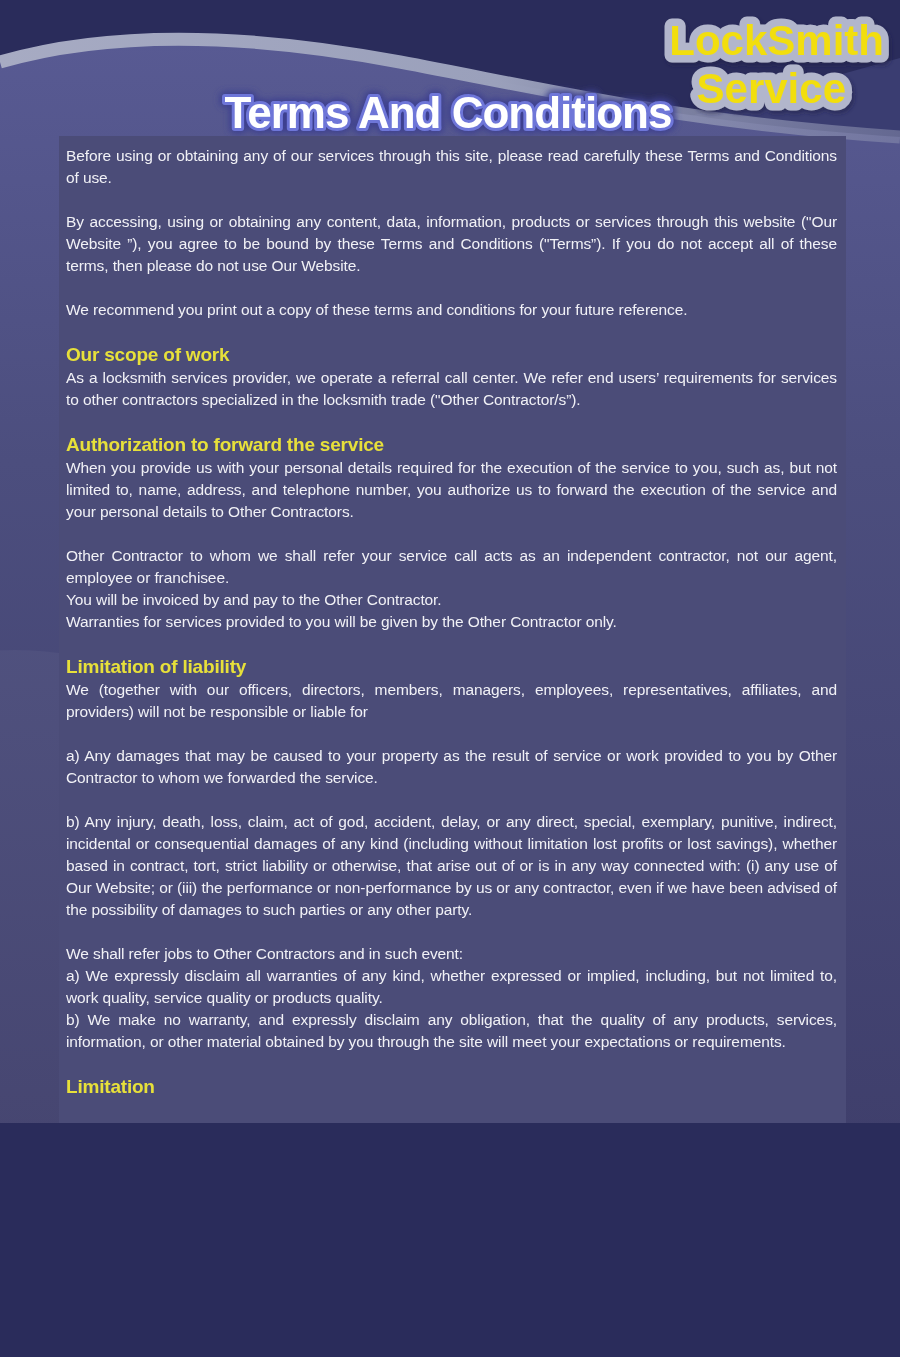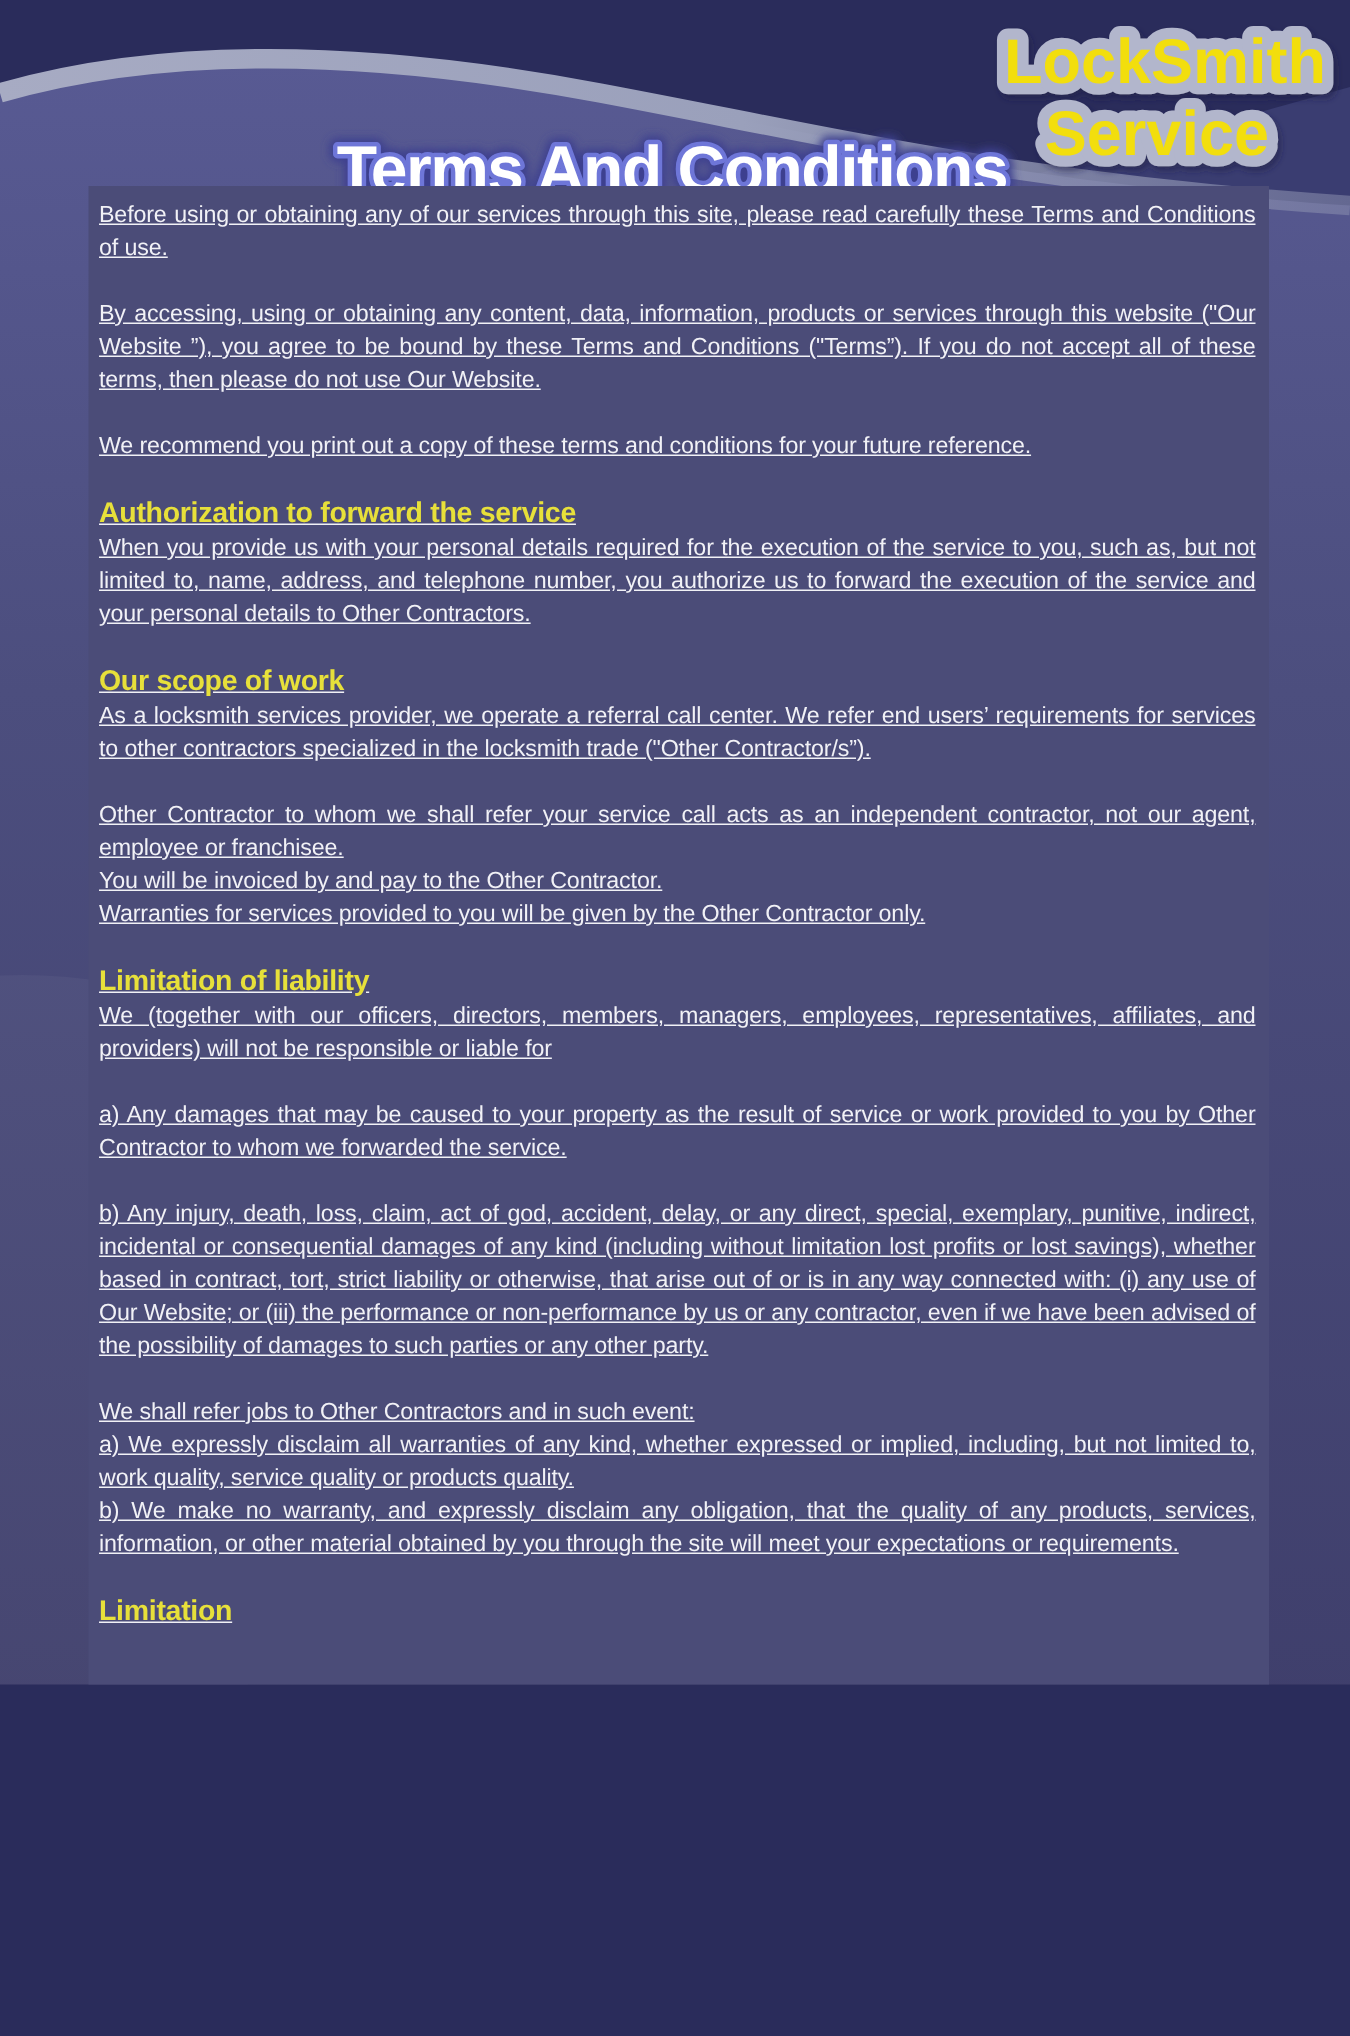--- a/index.html
+++ b/index.html
@@ -31,27 +31,26 @@
   .title-text {
     font-size: 44px;
     letter-spacing: -1px;
   }
   .logo-text1, .logo-text2 {
     font-size: 42px;
     letter-spacing: 0px;
   }
   .content {
     position: absolute;
-    left: 59px; top: 124px;
+    left: 59px; top: 136px;
     width: 787px; height: 1221px;
     background: #4b4c78;
     box-sizing: border-box;
     padding: 9px 9px 0 7px;
     color: #f1f1f6;
-    text-decoration: underline;
   }
   .content p {
     margin: 0 0 22px 0;
     font-size: 15.5px;
     line-height: 22px;
     letter-spacing: -0.1px;
     text-align: justify;
     white-space: pre-line;
   }
   .content h2 {
@@ -112,27 +111,27 @@
       <text class="logo-text2" x="846" y="103" text-anchor="end" fill="#f2de10">Service</text>
     </g>
   </svg>
 
   <div class="content">
     <p>Before using or obtaining any of our services through this site, please read carefully these Terms and Conditions of use.</p>
     <p>By accessing, using or obtaining any content, data, information, products or services through this website ("Our Website ”), you agree to be bound by these Terms and Conditions ("Terms”). If you do not accept all of these terms, then please do not use Our Website.</p>
     <p>We recommend you print out a copy of these terms and conditions for your future reference.</p>
 
     <section>
-      <h2>Authorization to forward the service</h2>
-      <p>When you provide us with your personal details required for the execution of the service to you, such as, but not limited to, name, address, and telephone number, you authorize us to forward the execution of the service and your personal details to Other Contractors.</p>
+      <h2>Our scope of work</h2>
+      <p>As a locksmith services provider, we operate a referral call center. We refer end users’ requirements for services to other contractors specialized in the locksmith trade ("Other Contractor/s”).</p>
     </section>
 
     <section>
-      <h2>Our scope of work</h2>
-      <p>As a locksmith services provider, we operate a referral call center. We refer end users’ requirements for services to other contractors specialized in the locksmith trade ("Other Contractor/s”).</p>
+      <h2>Authorization to forward the service</h2>
+      <p>When you provide us with your personal details required for the execution of the service to you, such as, but not limited to, name, address, and telephone number, you authorize us to forward the execution of the service and your personal details to Other Contractors.</p>
     </section>
 
     <section>
       <p>Other Contractor to whom we shall refer your service call acts as an independent contractor, not our agent, employee or franchisee.
 You will be invoiced by and pay to the Other Contractor.
 Warranties for services provided to you will be given by the Other Contractor only.</p>
     </section>
 
     <section>
       <h2>Limitation of liability</h2>

